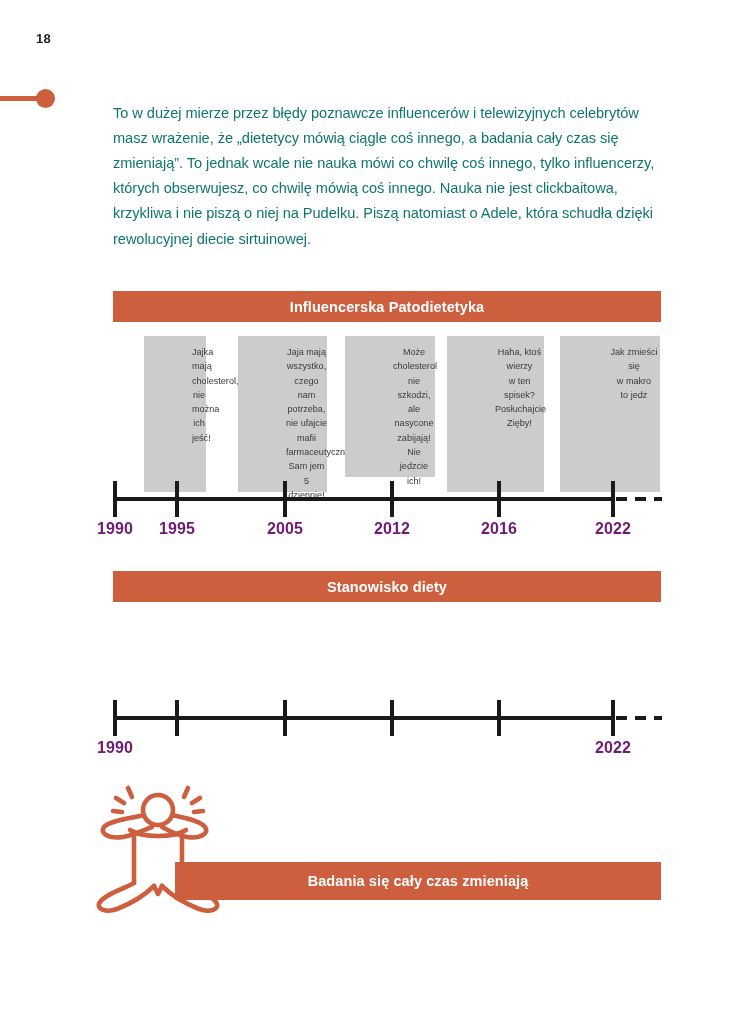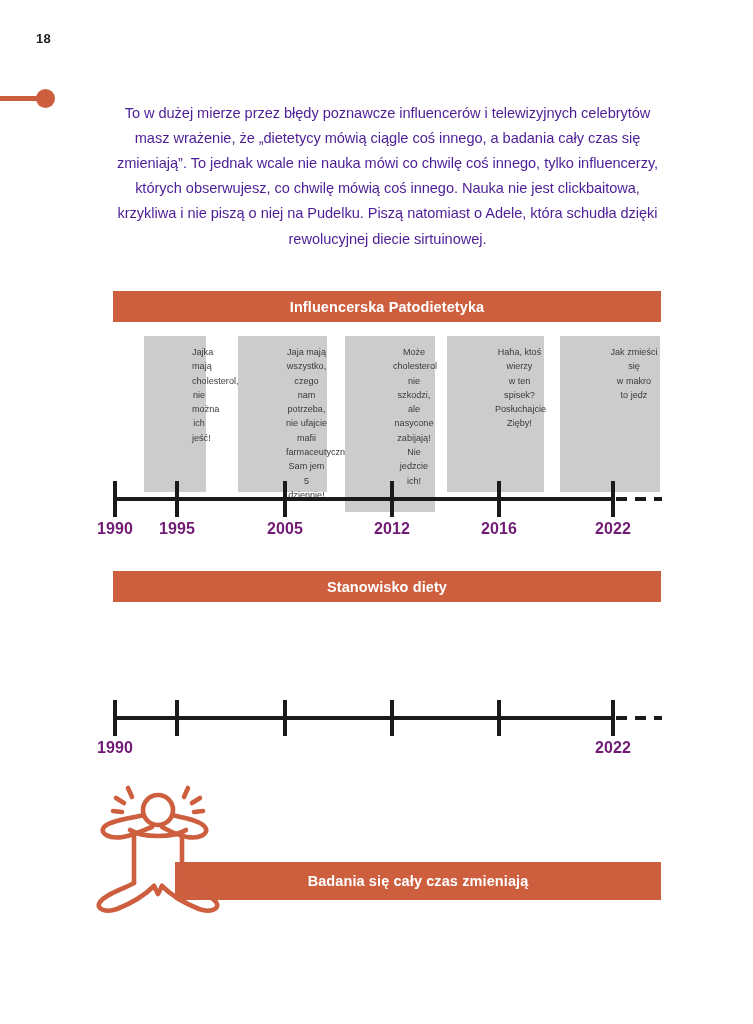--- a/index.html
+++ b/index.html
@@ -50,22 +50,22 @@
   }
 
   
   .body-copy {
     position: absolute;
     left: 113px;
     top: 86px;
     width: 549px;
     font-size: 14.6px;
     line-height: 25.2px;
-    color: #4c1d95;
-    text-align: center;
+    color: #0f766e;
+    text-align: left;
     letter-spacing: -0.05px;
   }
 
   
   .banner {
     position: absolute;
     background: #cd5f3f;
     color: #ffffff;
     font-weight: 700;
     font-size: 14.5px;
@@ -167,21 +167,21 @@
 ich jeść!</div>
   <div class="grey-box" style="left:238px; top:336px; width:89px; height:156px;">Jaja mają
 wszystko,
 czego nam
 potrzeba,
 nie ufajcie
 mafii
 farmaceutycznej!
 Sam jem
 5 dziennie!</div>
-  <div class="grey-box" style="left:345px; top:336px; width:90px; height:176px;">Może
+  <div class="grey-box" style="left:345px; top:336px; width:90px; height:141px;">Może
 cholesterol
 nie szkodzi,
 ale nasycone
 zabijają!
 Nie jedzcie ich!</div>
   <div class="grey-box" style="left:447px; top:336px; width:97px; height:156px;">Haha, ktoś wierzy
 w ten spisek?
 Posłuchajcie
 Zięby!</div>
   <div class="grey-box" style="left:560px; top:336px; width:100px; height:156px;">Jak zmieści się

